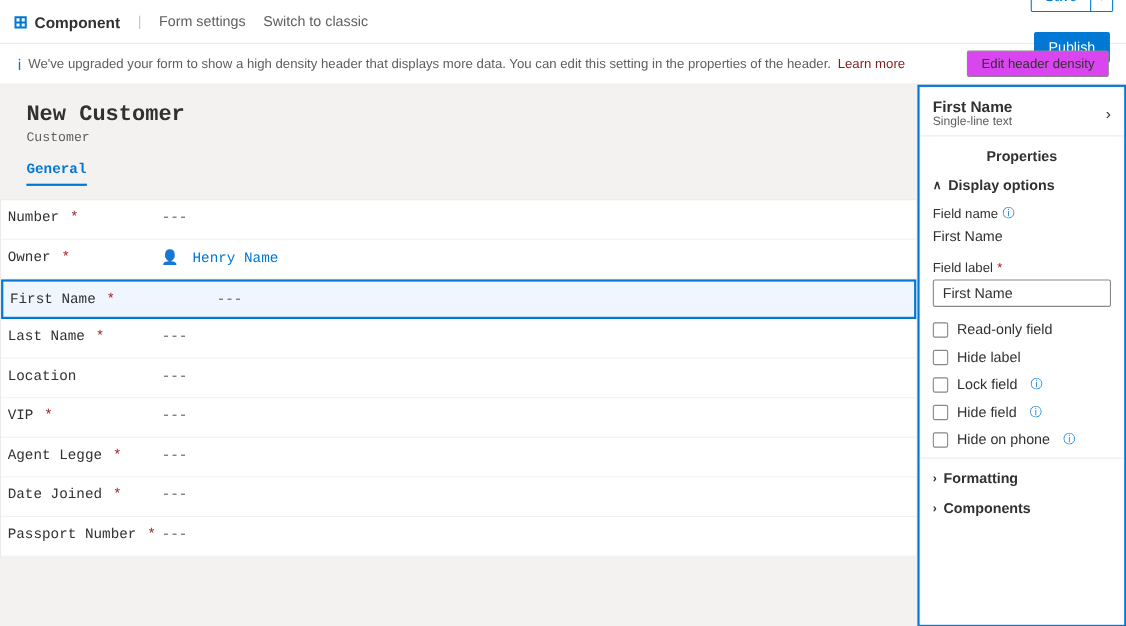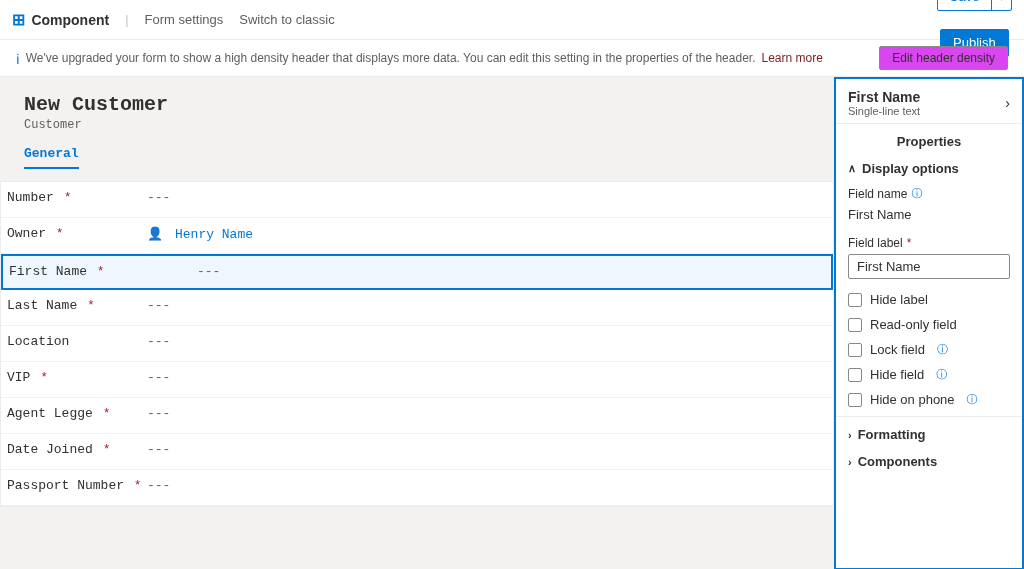--- a/index.html
+++ b/index.html
@@ -252,25 +252,25 @@
     <div class="panel-field-group">
       <div class="panel-label">
         <span>Field label</span>
         <span class="panel-required">*</span>
       </div>
       <input class="panel-input" type="text" value="First Name" placeholder="First Name" style="">
     </div>
 
     <div class="panel-checkbox-row">
       <div class="panel-checkbox"></div>
+      <span>Read-only field</span>
+    </div>
+    <div class="panel-checkbox-row">
+      <div class="panel-checkbox"></div>
       <span>Hide label</span>
-    </div>
-    <div class="panel-checkbox-row">
-      <div class="panel-checkbox"></div>
-      <span>Read-only field</span>
     </div>
     <div class="panel-checkbox-row">
       <div class="panel-checkbox"></div>
       <span>Lock field</span>
       <span style="color:#0078d4;font-size:11px;margin-left:4px;">ⓘ</span>
     </div>
     <div class="panel-checkbox-row">
       <div class="panel-checkbox"></div>
       <span>Hide field</span>
       <span style="color:#0078d4;font-size:11px;margin-left:4px;">ⓘ</span>

